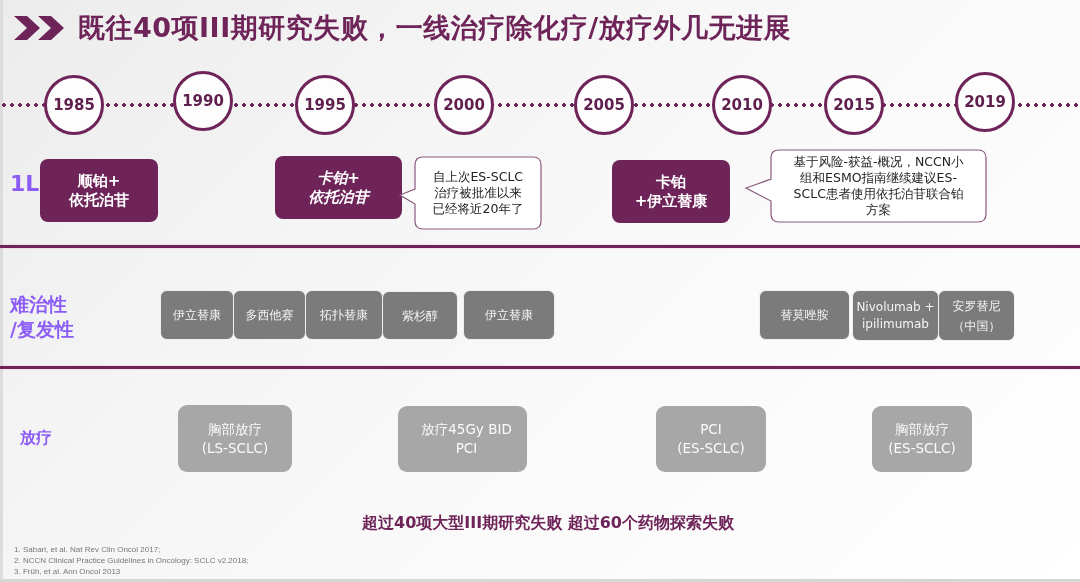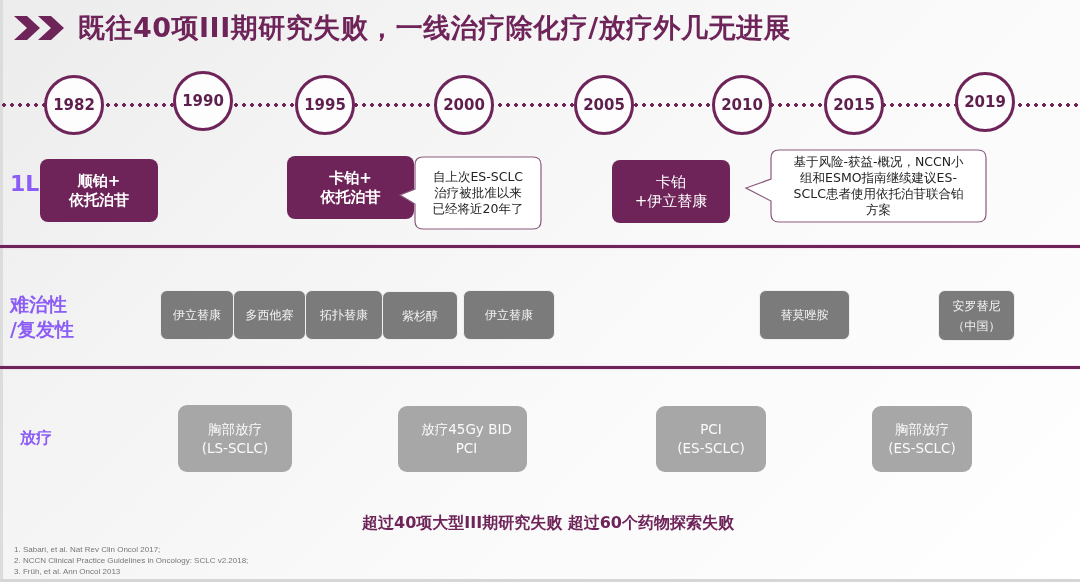--- a/index.html
+++ b/index.html
@@ -30,21 +30,21 @@
     font-size: 15px; font-weight: bold; color: #5e1f4d;
   }
 
   .row-label { position: absolute; font-weight: bold; color: #8b5cf6; white-space: nowrap; }
 
   .pbox {
     position: absolute; background: #6e2459; color: #fff; border-radius: 8px;
     display: flex; align-items: center; justify-content: center; text-align: center;
     font-size: 15px; line-height: 19px; font-weight: bold; white-space: pre-line;
   }
-  .pbox.light { font-weight: normal; font-size: 15px; }
+  .pbox.light { font-weight: bold; font-size: 15px; }
 
   .callout { position: absolute; }
   .callout svg { position: absolute; left: 0; top: 0; overflow: visible; }
   .callout .ctext {
     position: absolute; display: flex; align-items: center; justify-content: center;
     text-align: center; font-size: 12.5px; line-height: 16px; color: #222; white-space: pre-line;
   }
 
   .divider { position: absolute; left: 0; width: 1080px; height: 3px; background: #6e2459; box-shadow: 0 0 2px #e8b8d8; }
 
@@ -73,33 +73,33 @@
 
   <div class="title-wrap">
     <svg class="title-icon" viewBox="0 0 52 26">
       <polygon points="0,1 13,1 26,13 13,25 0,25 13,13" fill="#6e2459"></polygon>
       <polygon points="24,1 37,1 50,13 37,25 24,25 37,13" fill="#6e2459"></polygon>
     </svg>
     <span class="title-text">既往40项III期研究失败，一线治疗除化疗/放疗外几无进展</span>
   </div>
 
   <div class="timeline-line"></div>
-  <div class="year" style="left:44px; top:75px;">1982</div>
+  <div class="year" style="left:44px; top:75px;">1985</div>
   <div class="year" style="left:173px; top:71px;">1990</div>
   <div class="year" style="left:295px; top:75px;">1995</div>
   <div class="year" style="left:434px; top:75px;">2000</div>
   <div class="year" style="left:574px; top:75px;">2005</div>
   <div class="year" style="left:712px; top:75px;">2010</div>
   <div class="year" style="left:824px; top:75px;">2015</div>
   <div class="year" style="left:955px; top:72px;">2019</div>
 
   <div class="row-label" style="left:10px; top:171px; font-size:22px;">1L</div>
   <div class="pbox" style="left:40px; top:159px; width:118px; height:63px;">顺铂+
 依托泊苷</div>
-  <div class="pbox" style="left:287px; top:156px; width:127px; height:63px;">卡铂+
+  <div class="pbox" style="left:275px; top:156px; width:127px; height:63px;font-style:italic;">卡铂+
 依托泊苷</div>
   <div class="pbox light" style="left:612px; top:160px; width:118px; height:63px;">卡铂
 +伊立替康</div>
 
   <div class="callout" style="left:398px; top:156px; width:145px; height:74px;">
     <svg width="145" height="74">
       <path d="M25,1 H135 Q143,1 143,9 V65 Q143,73 135,73 H25 Q17,73 17,65 V48 L2,39 L17,33 V9 Q17,1 25,1 Z" fill="#ffffff" stroke="#8a5a7e" stroke-width="1.2"></path>
     </svg>
     <div class="ctext" style="left:17px; top:1px; width:126px; height:72px;">自上次ES-SCLC
 治疗被批准以来
@@ -119,20 +119,22 @@
   <div class="divider" style="top:245px;"></div>
 
   <div class="row-label" style="left:10px; top:292px; font-size:19px; line-height:25px; white-space:pre-line;">难治性
 /复发性</div>
   <div class="gbox" style="left:160px; top:290px; width:74px; height:50px;">伊立替康</div>
   <div class="gbox" style="left:233px; top:290px; width:73px; height:50px;">多西他赛</div>
   <div class="gbox" style="left:305px; top:290px; width:78px; height:50px;">拓扑替康</div>
   <div class="gbox" style="left:382px; top:291px; width:76px; height:49px;">紫杉醇</div>
   <div class="gbox" style="left:463px; top:290px; width:92px; height:50px;">伊立替康</div>
   <div class="gbox" style="left:759px; top:290px; width:91px; height:50px;">替莫唑胺</div>
+  <div class="gbox" style="left:852px; top:290px; width:87px; height:51px; line-height:17px;">Nivolumab +
+ipilimumab</div>
   <div class="gbox" style="left:938px; top:290px; width:77px; height:51px;">安罗替尼
 （中国）</div>
 
   <div class="divider" style="top:366px;"></div>
 
   <div class="row-label" style="left:20px; top:428px; font-size:16px;">放疗</div>
   <div class="lbox" style="left:178px; top:405px; width:114px; height:67px;">胸部放疗
 (LS-SCLC)</div>
   <div class="lbox" style="left:398px; top:406px; width:129px; height:66px;padding-left:8px;">放疗45Gy BID
 PCI</div>

